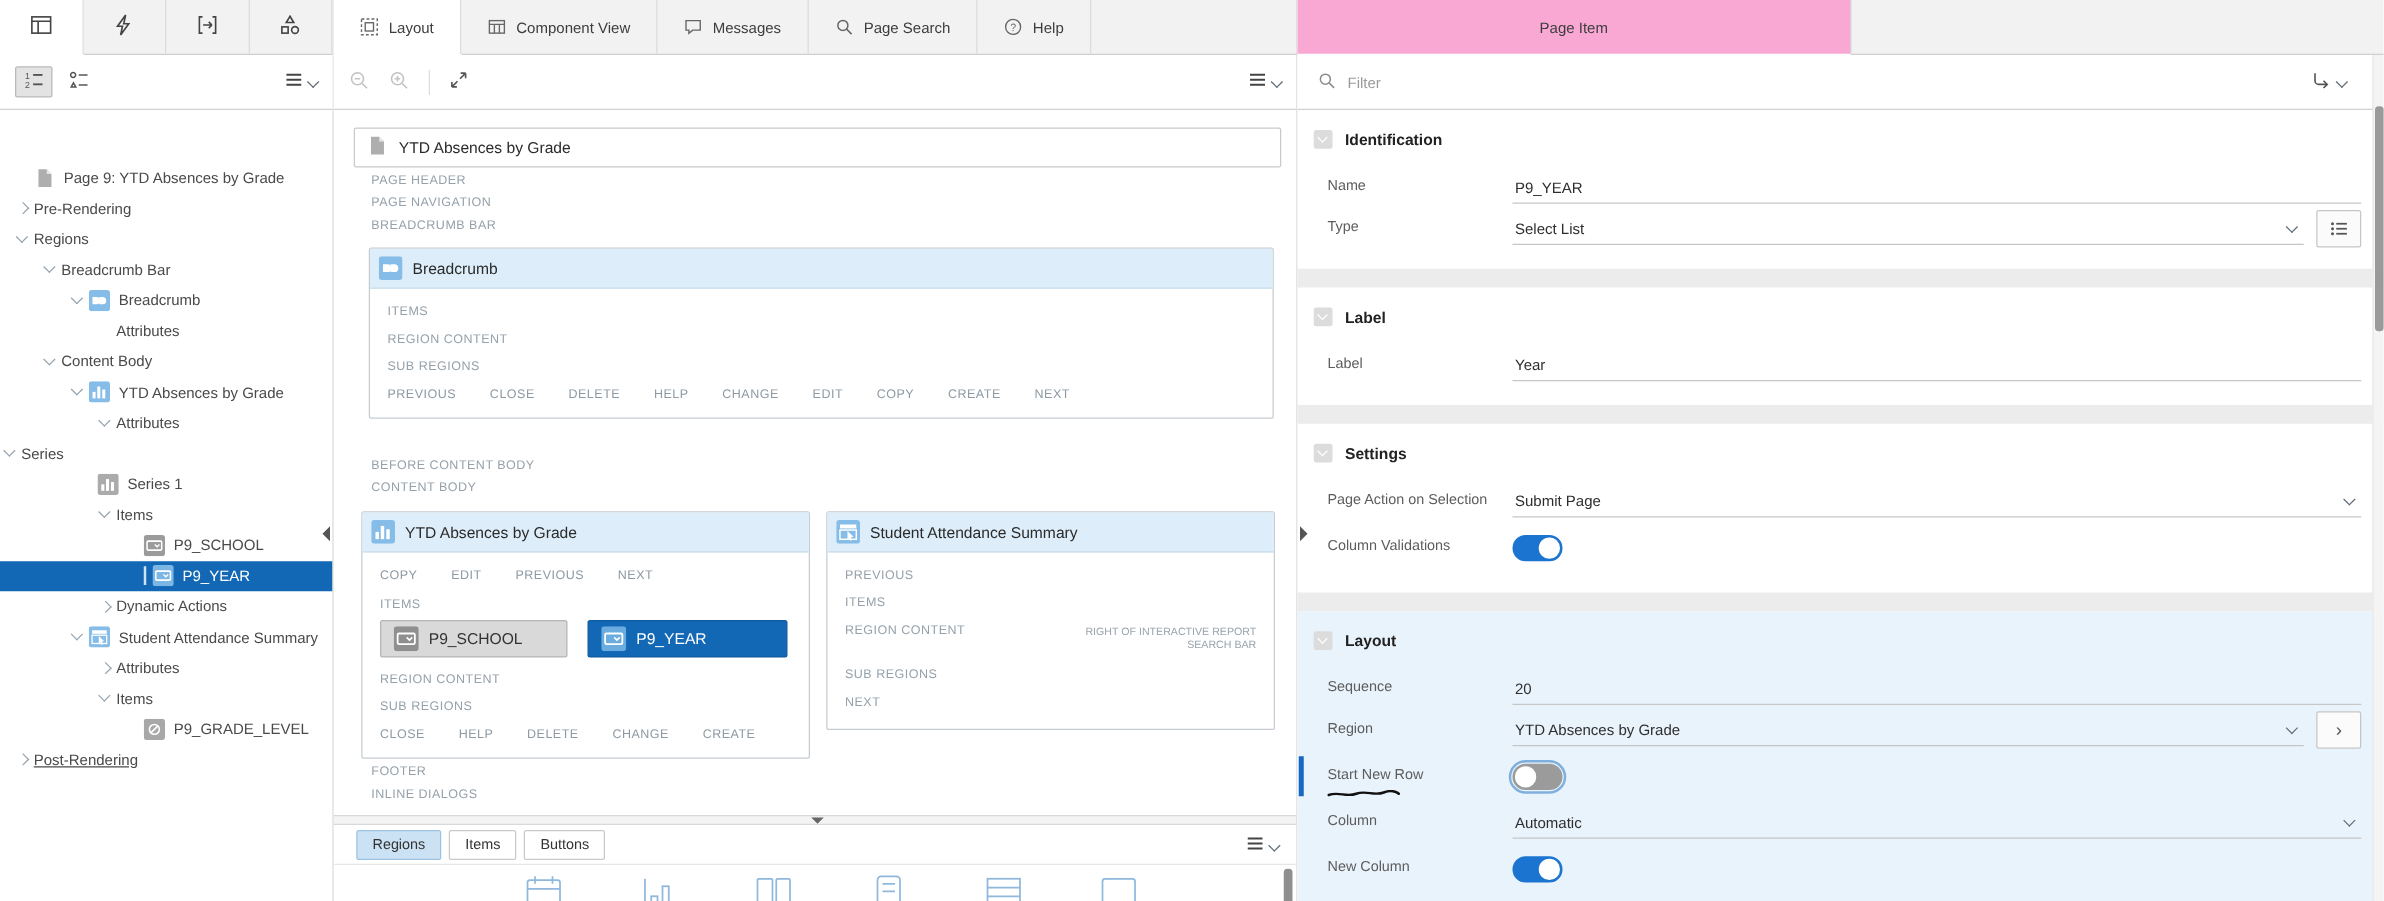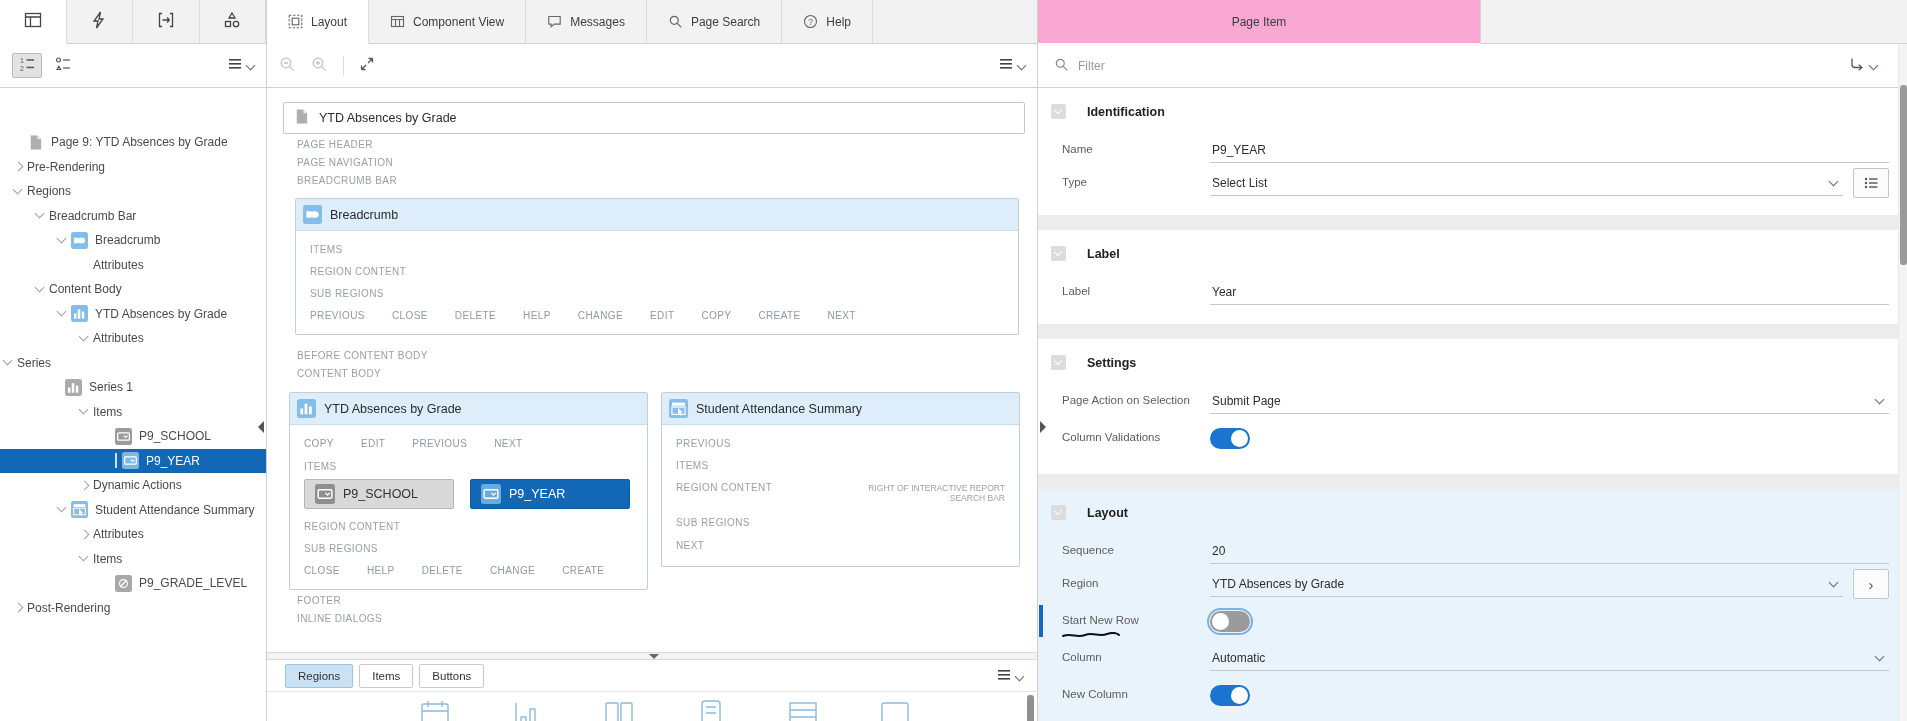--- a/index.html
+++ b/index.html
@@ -77,21 +77,21 @@
 .rtabs{height:44px;flex:0 0 44px;background:#f2f2f2;border-bottom:1px solid #d0d0d0;display:flex}
 .rtab{width:443px;background:#f9a8d4;display:flex;align-items:center;justify-content:center;font-size:12px;color:#3d3d3d;border-right:1px solid #d5d5d5;margin-bottom:-1px;border-bottom:1px solid #fff;cursor:pointer}
 .filter-row{height:44px;flex:0 0 44px;border-bottom:1px solid #d0d0d0;display:flex;align-items:center;gap:9px;padding:0 16px;background:#fff}
 .filter-row input{border:none;outline:none;flex:1;font-size:12px;font-family:inherit;color:#333;background:transparent}
 .filter-row input::placeholder{color:#9a9a9a}
 .goicons{display:flex;align-items:center;gap:5px;margin-right:14px;color:#555;cursor:pointer}
 #right-body{flex:1;overflow:hidden}
 .section-gap{height:15px;background:#ececec}
 .sec{padding:16px 0 14px}
 .sec.hl{background:#e9f3fc;padding-bottom:120px}
-.sec-header{display:flex;align-items:center;gap:21px;padding:0 0 16px 13px}
+.sec-header{display:flex;align-items:center;gap:10px;padding:0 0 16px 13px}
 .cbox{width:15px;height:15px;background:#dcdcdc;border-radius:2px;position:relative}
 .cbox::before{content:"";position:absolute;left:4px;top:3px;width:5px;height:5px;border-right:1.4px solid #fff;border-bottom:1.4px solid #fff;transform:rotate(45deg)}
 .sec-title{font-weight:bold;font-size:12.5px;color:#222}
 .frow{display:flex;align-items:center;min-height:30px;padding:0 18px 0 24px;position:relative;margin-bottom:3px}
 .frow.tgl{min-height:38px}
 .flabel{width:148px;flex:0 0 148px;font-size:11.5px;color:#5d5d5d;line-height:1.35;padding-right:10px}
 .fctl{flex:1;display:flex;align-items:center;border-bottom:1px solid #c6c6c6;height:26px;font-size:12px;color:#2e2e2e;position:relative;padding-left:2px}
 .fctl .chev{position:absolute;right:6px;top:8px}
 .aux-btn{width:36px;height:30px;border:1px solid #c6c6c6;border-radius:2px;background:#fbfbfb;margin-left:10px;display:flex;align-items:center;justify-content:center;color:#555;cursor:pointer;font-size:15px}
 .toggle{width:40px;height:21px;border-radius:11px;position:relative;cursor:pointer;flex:0 0 40px}
@@ -216,21 +216,21 @@
           <span>YTD Absences by Grade</span>
         </div>
         <div class="trow" style="padding-left: 76px;">
           <span class="twisty down"></span>
           <span>Attributes</span>
         </div>
         <div class="trow" style=" align-items: center;">
           <span class="twisty down"></span>
           <span>Series</span>
         </div>
-        <div class="trow" style="padding-left: 48px;">
+        <div class="trow" style="padding-left: 61px;">
           <span class="twisty"></span>
           <span class="ticon">
             <svg viewBox="0 0 18 18">
               <rect width="18" height="18" rx="2.5" fill="#ababab"></rect>
               <rect x="3.2" y="9" width="2.6" height="5.5" fill="#fff"></rect>
               <rect x="7.2" y="4.5" width="2.6" height="10" fill="#fff"></rect>
               <rect x="11.4" y="7" width="2.6" height="7.5" fill="#fff"></rect>
             </svg>
           </span>
           <span>Series 1</span>
@@ -290,21 +290,21 @@
           <span class="twisty"></span>
           <span class="ticon">
             <svg viewBox="0 0 18 18">
               <rect width="18" height="18" rx="2.5" fill="#a8a8a8"></rect>
               <circle cx="9" cy="9" r="4.2" fill="none" stroke="#fff" stroke-width="1.3"></circle>
               <path d="M5.8 12.2L12.2 5.8" stroke="#fff" stroke-width="1.3"></path>
             </svg>
           </span>
           <span>P9_GRADE_LEVEL</span>
         </div>
-        <div class="trow" style="padding-left: 10px;">
+        <div class="trow" style="padding-left: 10px; text-decoration: underline;">
           <span class="twisty right"></span>
           <span>Post-Rendering</span>
         </div>
       </div>
     <div class="side-handle" id="left-handle"></div>
   </aside>
 
   <main id="center-panel">
     <div class="icon-strip">
       <div class="ctab active">
@@ -413,21 +413,21 @@
               <span class="action-item">HELP</span>
               <span class="action-item">CHANGE</span>
               <span class="action-item">EDIT</span>
               <span class="action-item">COPY</span>
               <span class="action-item">CREATE</span>
               <span class="action-item">NEXT</span>
             </div>
         </div>
       </div>
 
-      <div class="slotf slot-line" style="margin-top:15px">BEFORE CONTENT BODY</div>
+      <div class="slotf slot-line" style="margin-top:32px">BEFORE CONTENT BODY</div>
       <div class="slotf slot-line">CONTENT BODY</div>
 
       <div id="cards-row">
 
         <div class="region-card card">
           <div class="rhead">
             <span>
                 <svg viewBox="0 0 18 18">
                   <rect width="18" height="18" rx="2.5" fill="#85bce8"></rect>
                   <rect x="3.2" y="9" width="2.6" height="5.5" fill="#fff"></rect>

